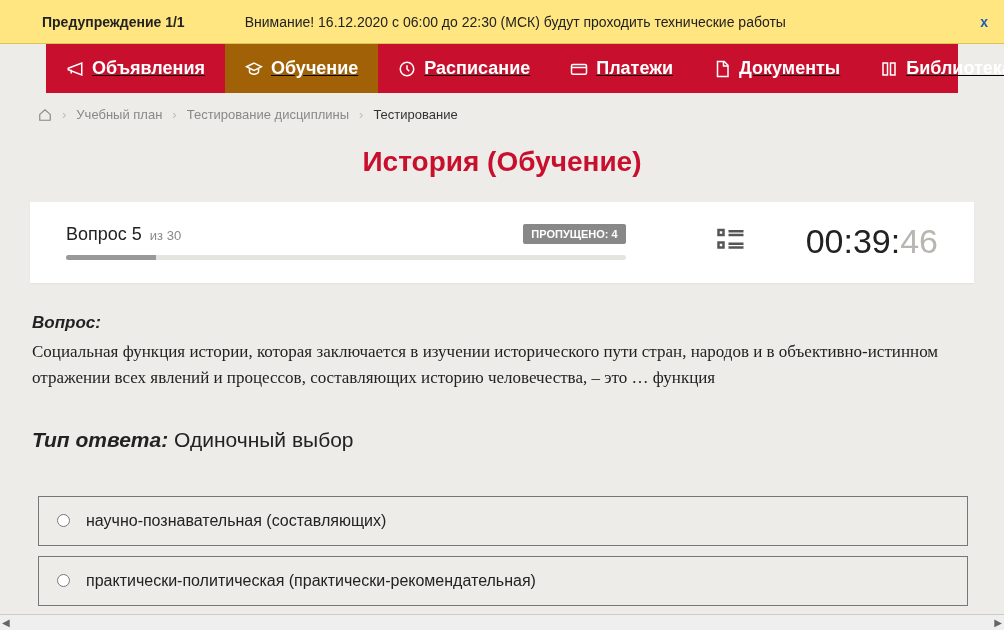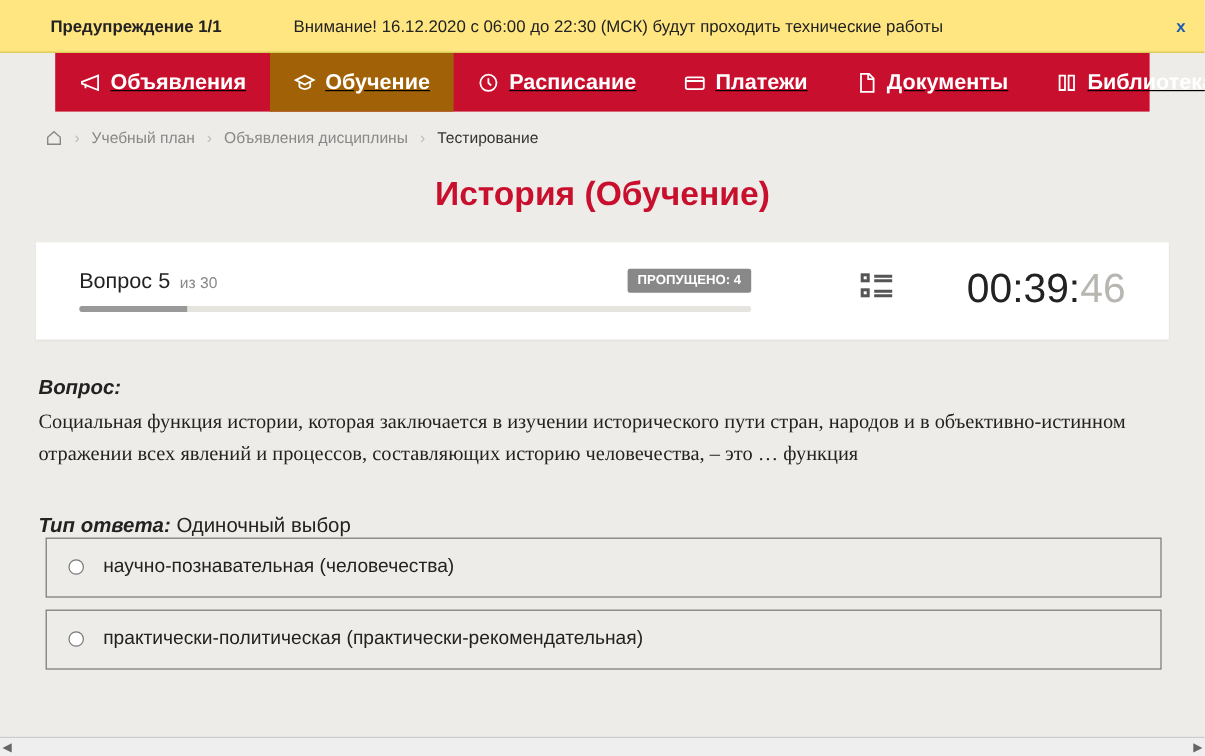--- a/index.html
+++ b/index.html
@@ -131,21 +131,22 @@
     font-size: 17px;
     margin-bottom: 6px;
   }
   .q-text {
     font-size: 17px;
     line-height: 1.55;
     margin-bottom: 36px;
     font-family: Liberation Serif, serif;
   }
   .answer-type-row {
-    font-size: 17px;
+    font-size: 21px;
+    margin-bottom: 44px;
   }
   .answer-type-label {
     font-style: italic;
     font-weight: bold;
   }
   .answers {
     padding: 0 6px;
   }
   .answer-option {
     border: 1px solid #777;
@@ -236,21 +237,21 @@
 </div>
 </div>
 
 <div class="breadcrumb">
   <svg width="14" height="14" viewBox="0 0 24 24" fill="none" stroke="#888" stroke-width="2" style="cursor:pointer">
       <path d="M3 11l9-8 9 8v10H3V11z"></path>
     </svg>
   <span class="sep">›</span>
   <span class="crumb">Учебный план</span>
   <span class="sep">›</span>
-  <span class="crumb">Объявления дисциплины</span>
+  <span class="crumb">Тестирование дисциплины</span>
   <span class="sep">›</span>
   <span class="crumb current">Тестирование</span>
 </div>
 
 <h1 class="page-title">История (Обучение)</h1>
 
 <div class="status-card">
   <div class="progress-section">
     <div class="progress-top">
       <div class="question-num">
@@ -282,21 +283,21 @@
 <div class="content">
   <div class="q-label">Вопрос:</div>
   <div class="q-text">Социальная функция истории, которая заключается в изучении исторического пути стран, народов и в объективно-истинном отражении всех явлений и процессов, составляющих историю человечества, – это … функция</div>
   <div class="answer-type-row">
     <span class="answer-type-label">Тип ответа:</span>
     <span>Одиночный выбор</span>
   </div>
   <div class="answers">
     <label class="answer-option">
       <input type="radio" name="ans" style="">
-      <span>научно-познавательная (человечества)</span>
+      <span>научно-познавательная (составляющих)</span>
     </label>
     <label class="answer-option">
       <input type="radio" name="ans" style="">
       <span>практически-политическая (практически-рекомендательная)</span>
     </label>
   </div>
 </div>
 
 <div class="hscroll">
   <span class="arrow">◀</span>

